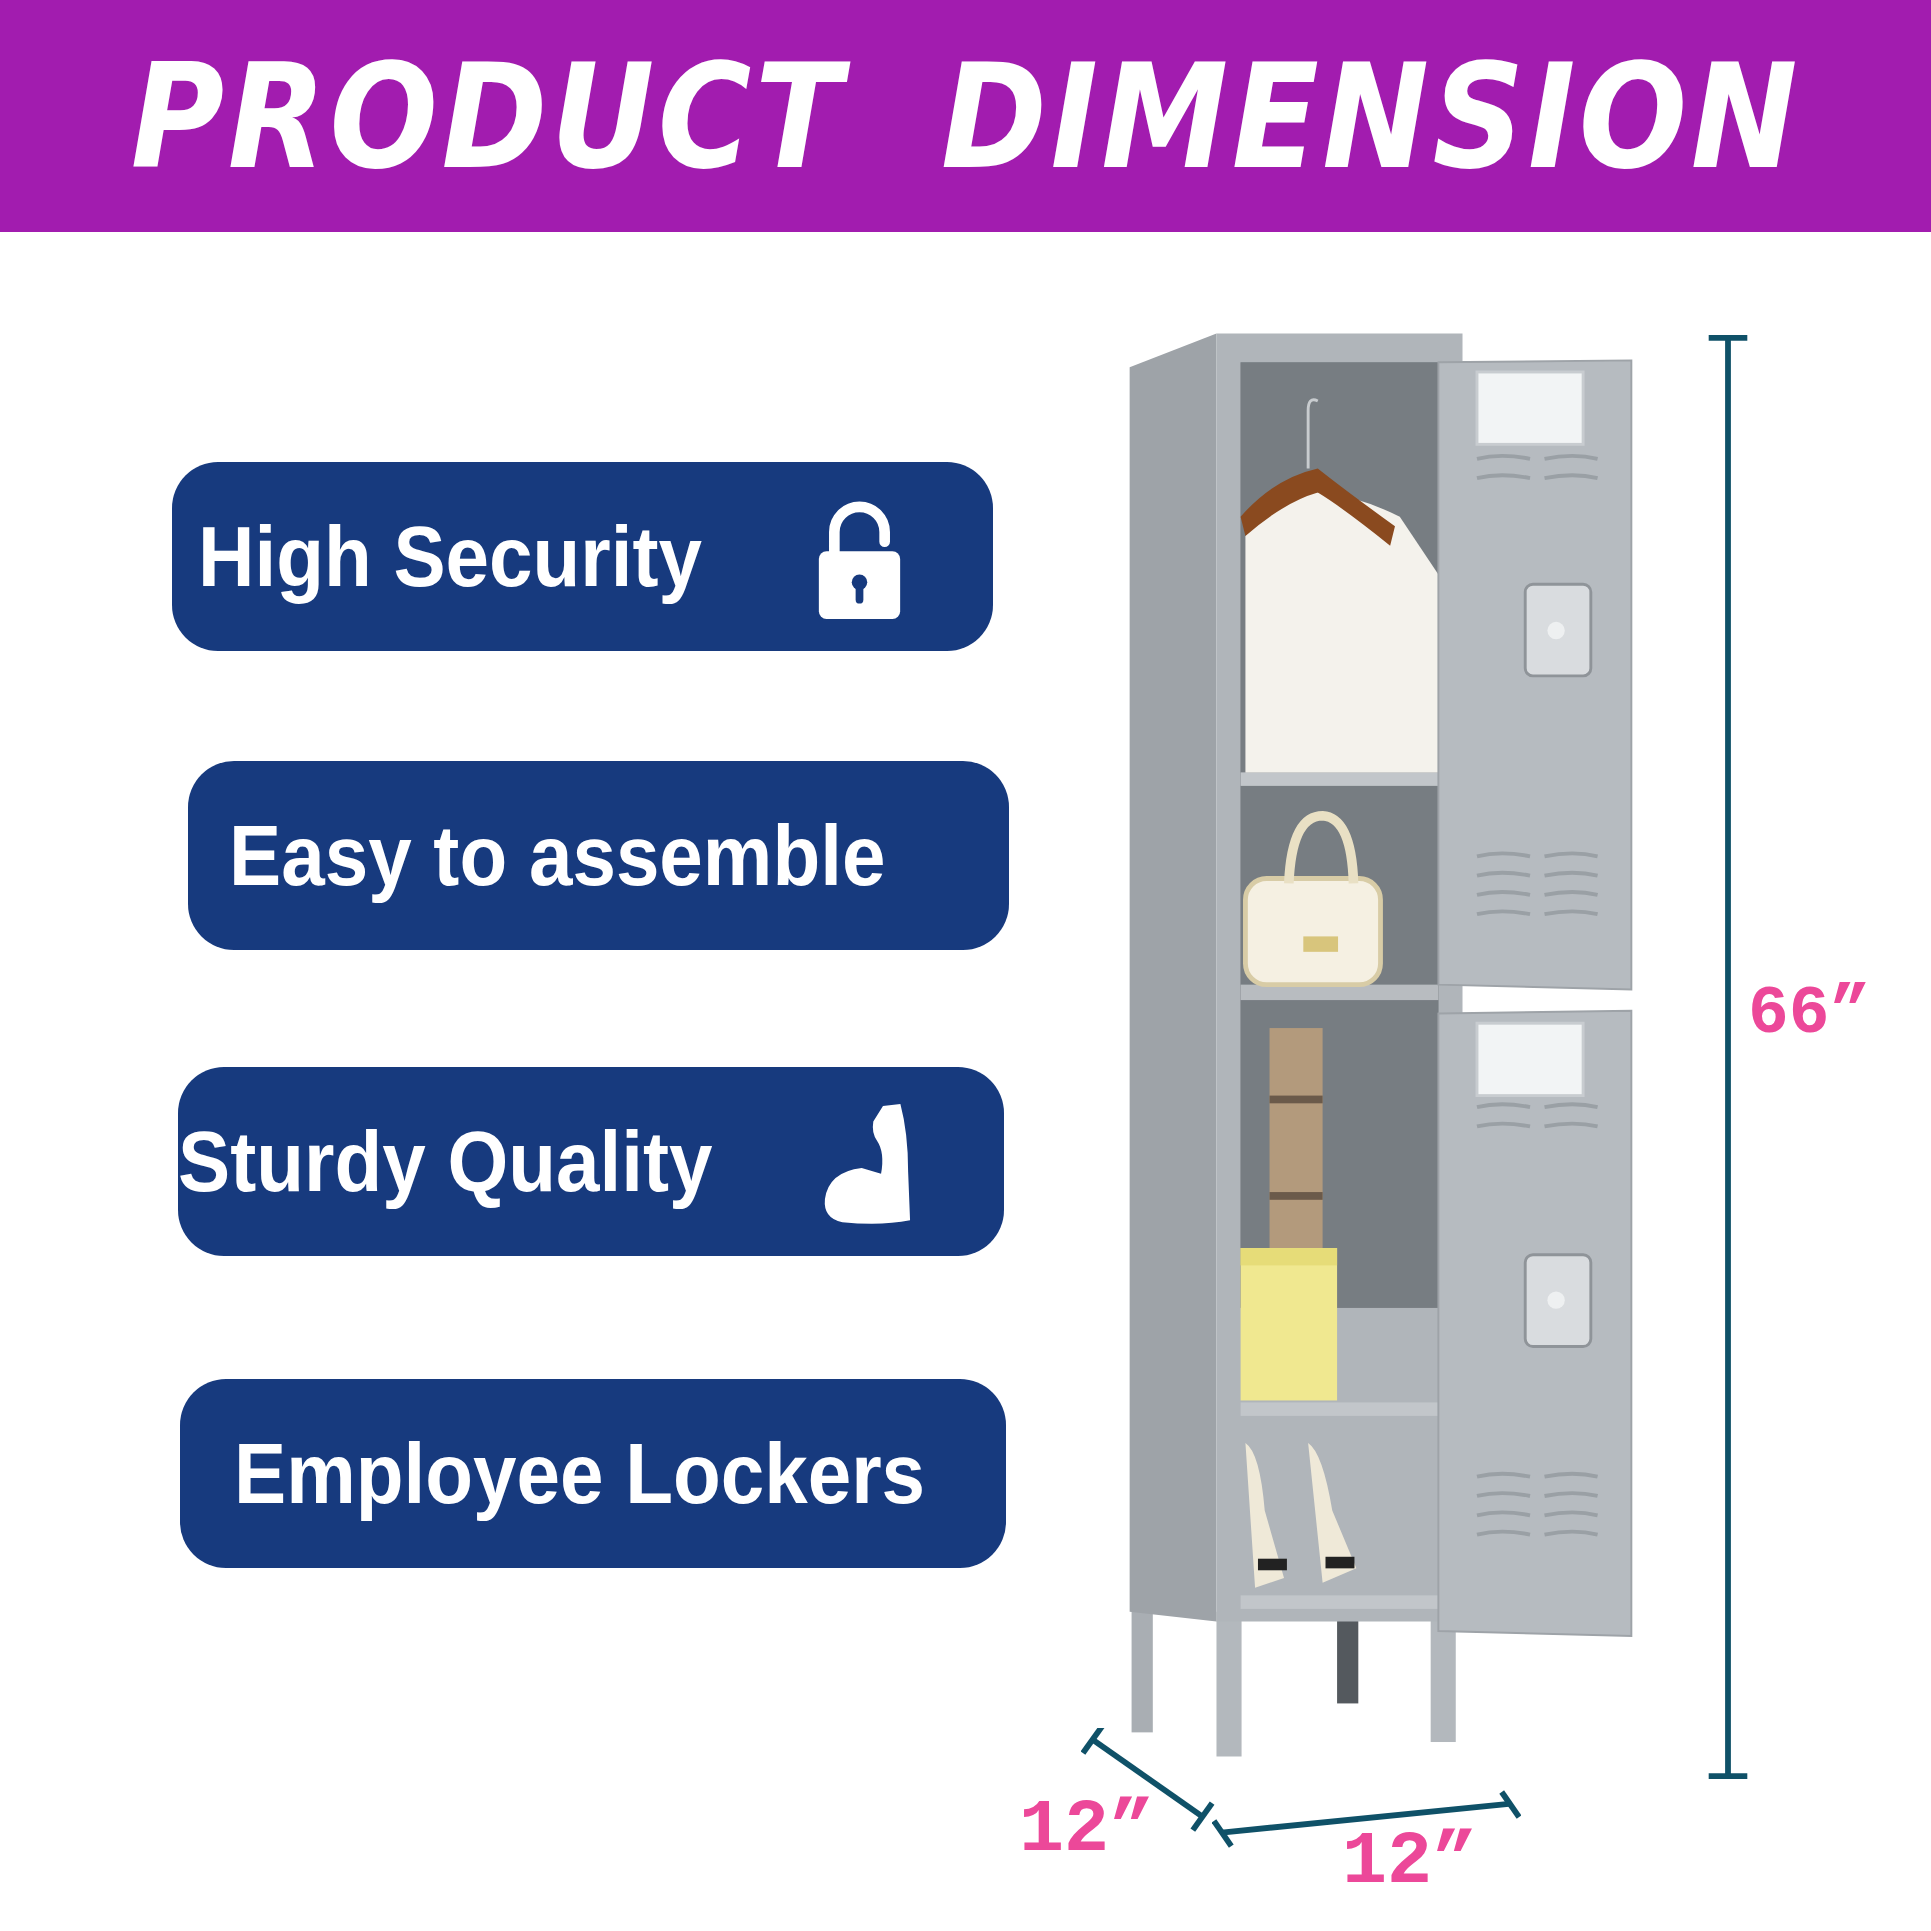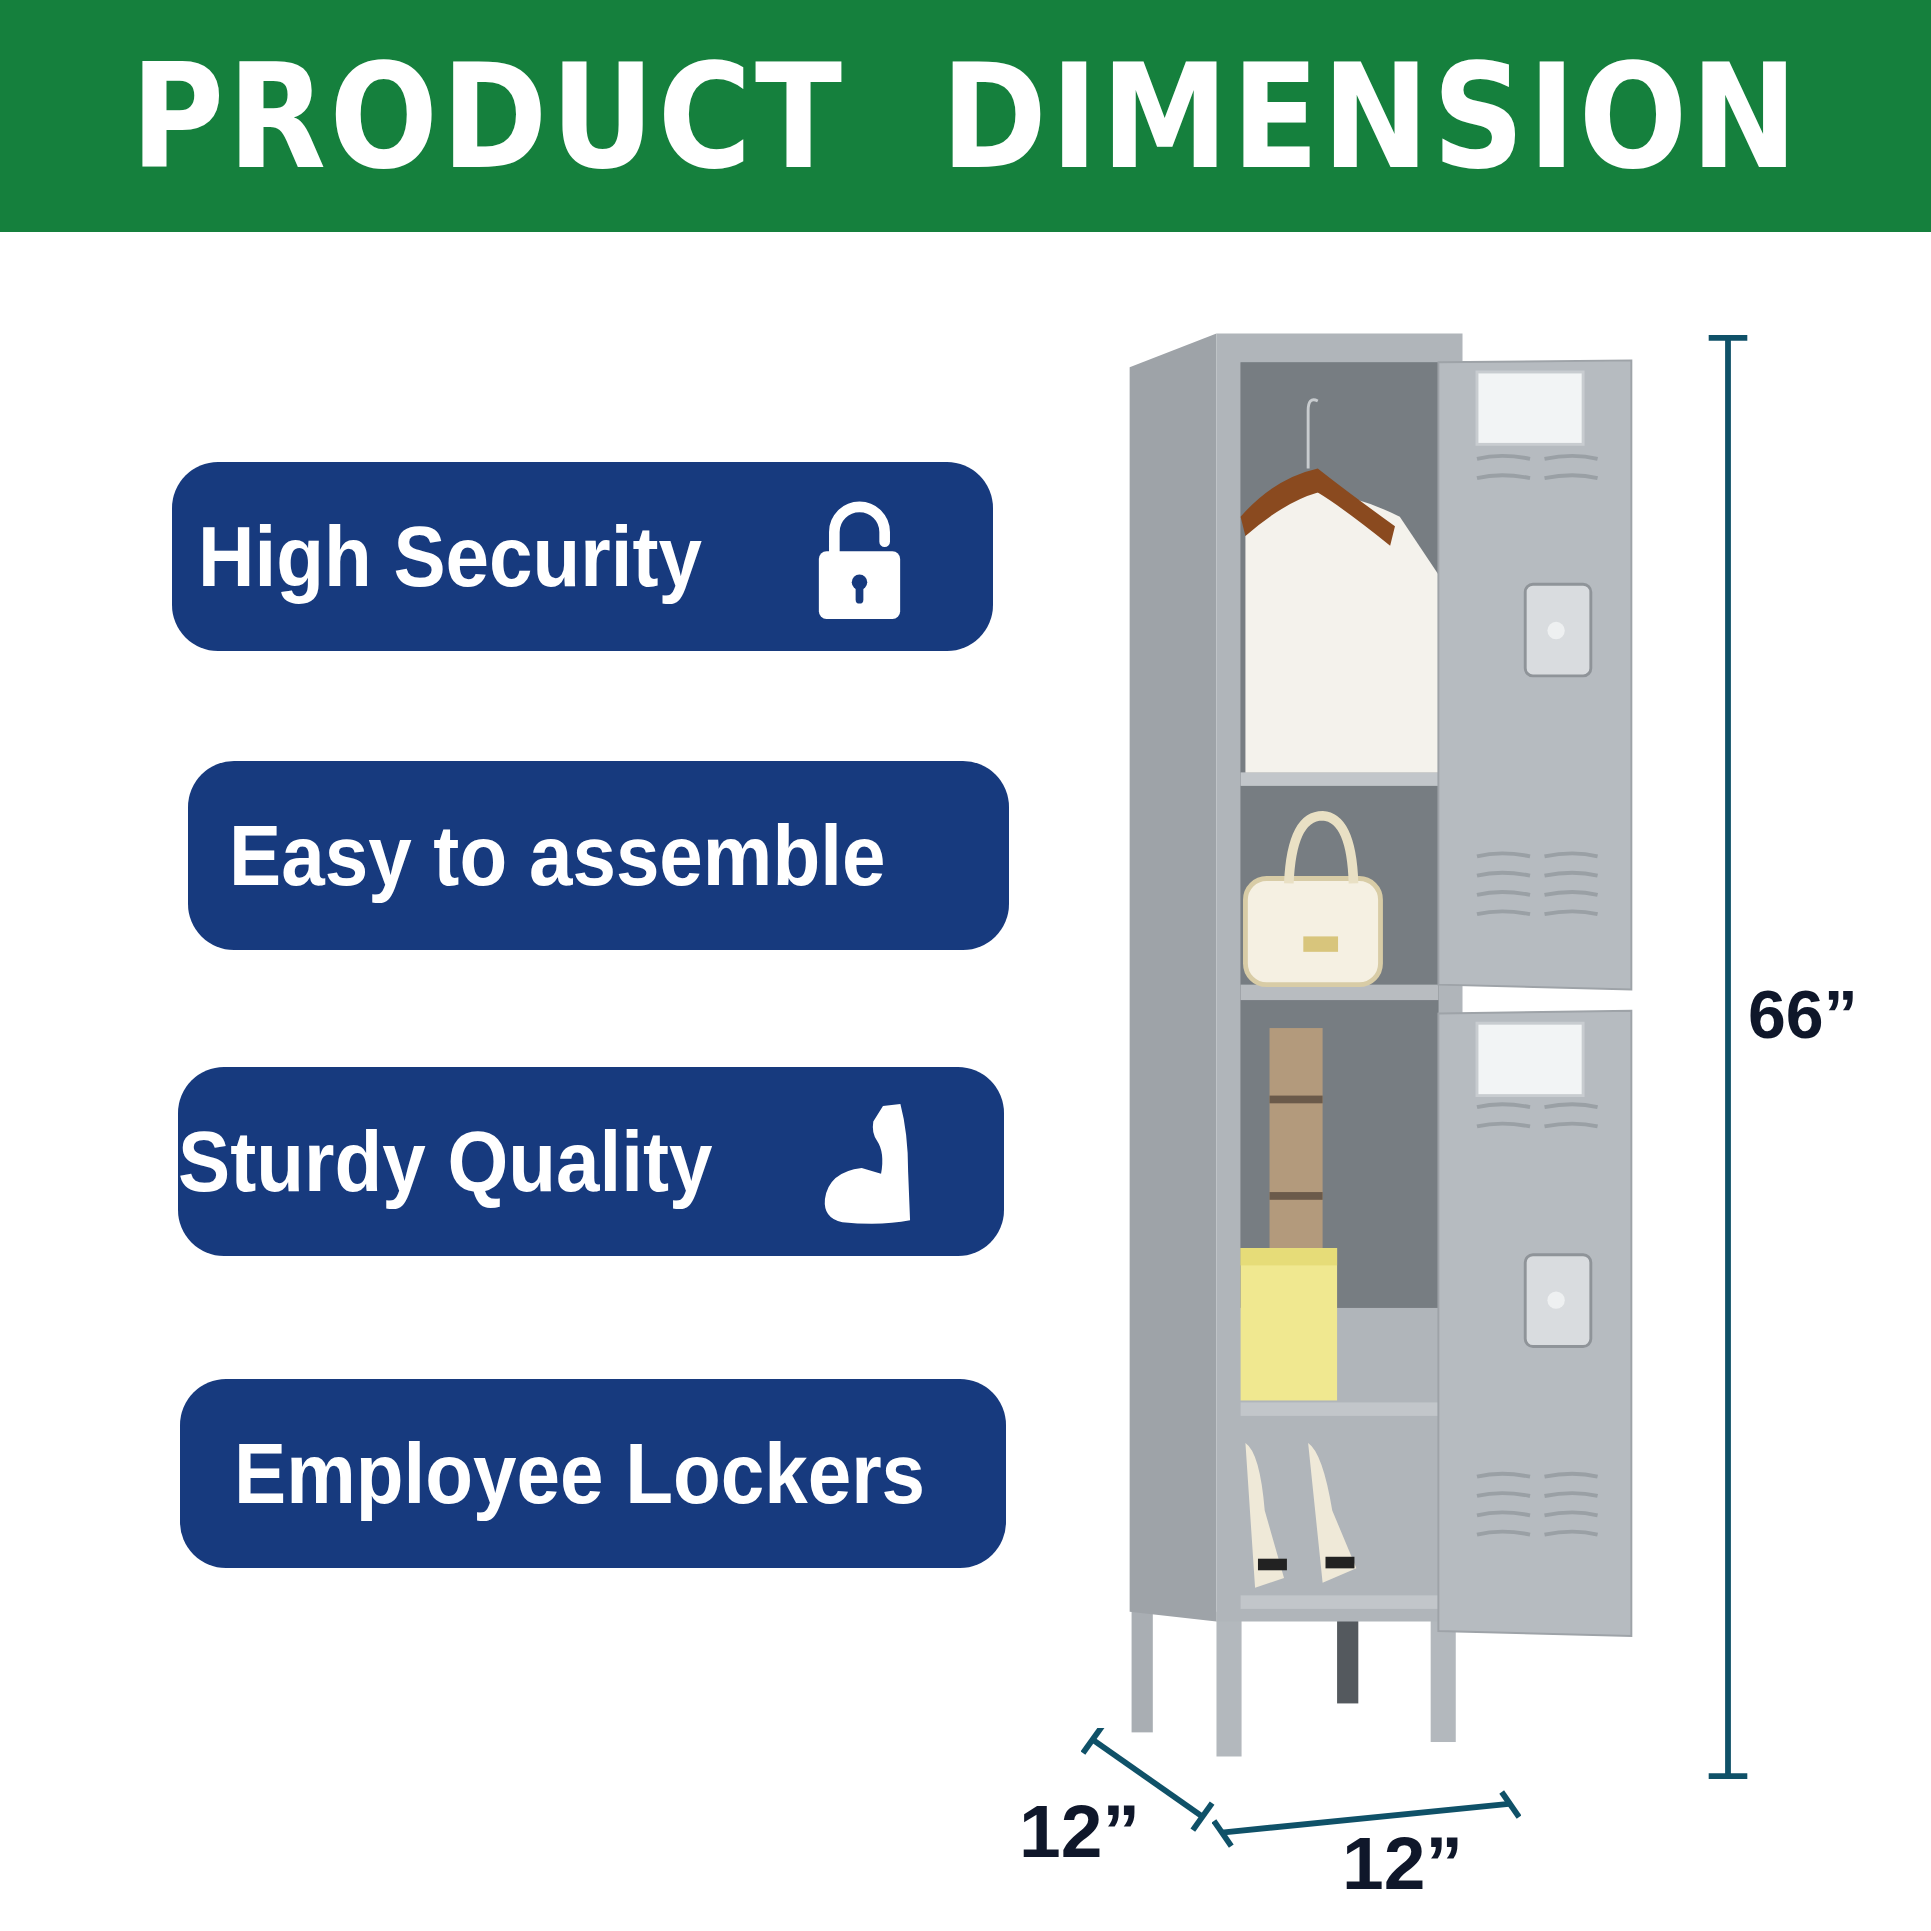--- a/index.html
+++ b/index.html
@@ -1,22 +1,22 @@
 <!DOCTYPE html>
 <html><head>
 <meta charset="utf-8">
 <style>
   html, body { margin:0; padding:0; }
   body { width:1931px; height:1931px; background:#ffffff; position:relative; overflow:hidden; font-family:"DejaVu Sans", sans-serif; }
-  .banner { position:absolute; left:0; top:0; width:1931px; height:232px; background:#15803d; display:flex; align-items:center; justify-content:center; }
+  .banner { position:absolute; left:0; top:0; width:1931px; height:232px; background:#a21caf; display:flex; align-items:center; justify-content:center;font-style:italic; }
   .banner-title { color:#fff; font-family:"DejaVu Sans", sans-serif; font-weight:bold; font-size:145px; letter-spacing:3.9px; transform:scaleX(0.88); white-space:pre; }
   .pill { position:absolute; background:#173a7e; border-radius:46px; display:flex; align-items:center; color:#fff; box-sizing:border-box; }
   .pill .label { font-family:"Liberation Sans", sans-serif; font-weight:bold; font-size:85px; white-space:nowrap; transform:scaleX(0.92); transform-origin:left center; }
   .pill .icon { position:absolute; }
-  .dim-text { position:absolute; color:#0f172a; font-family:Liberation Sans, sans-serif; font-weight:bold; font-size:75px; }
+  .dim-text { position:absolute; color:#ec4899; font-family:Liberation Mono, monospace; font-weight:bold; font-size:75px; }
   .locker-wrap { position:absolute; left:1120px; top:323px; width:521px; height:1468px; }
 </style>
 </head>
 <body>
 
 <div class="banner">
   <div class="banner-title">PRODUCT  DIMENSION</div>
 </div>
 
 <div class="pill" style="left:172px; top:462px; width:821px; height:189px; padding-left:26px;">

